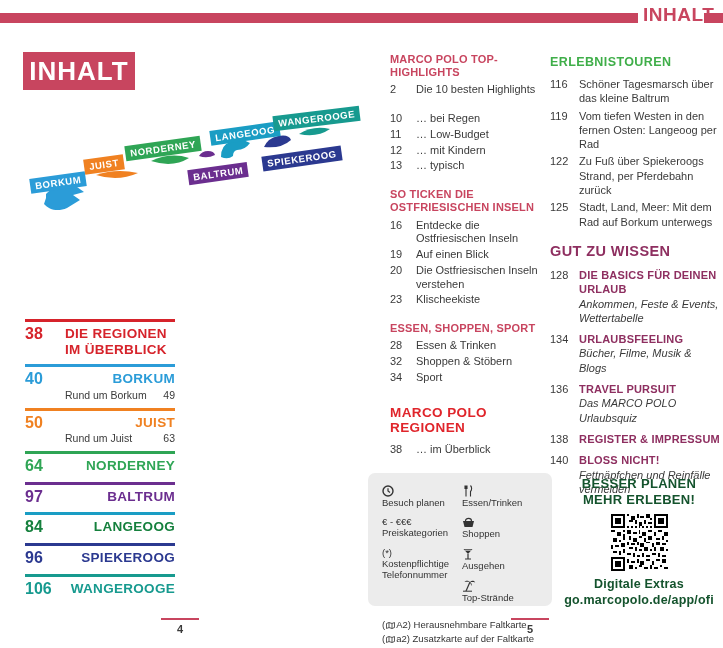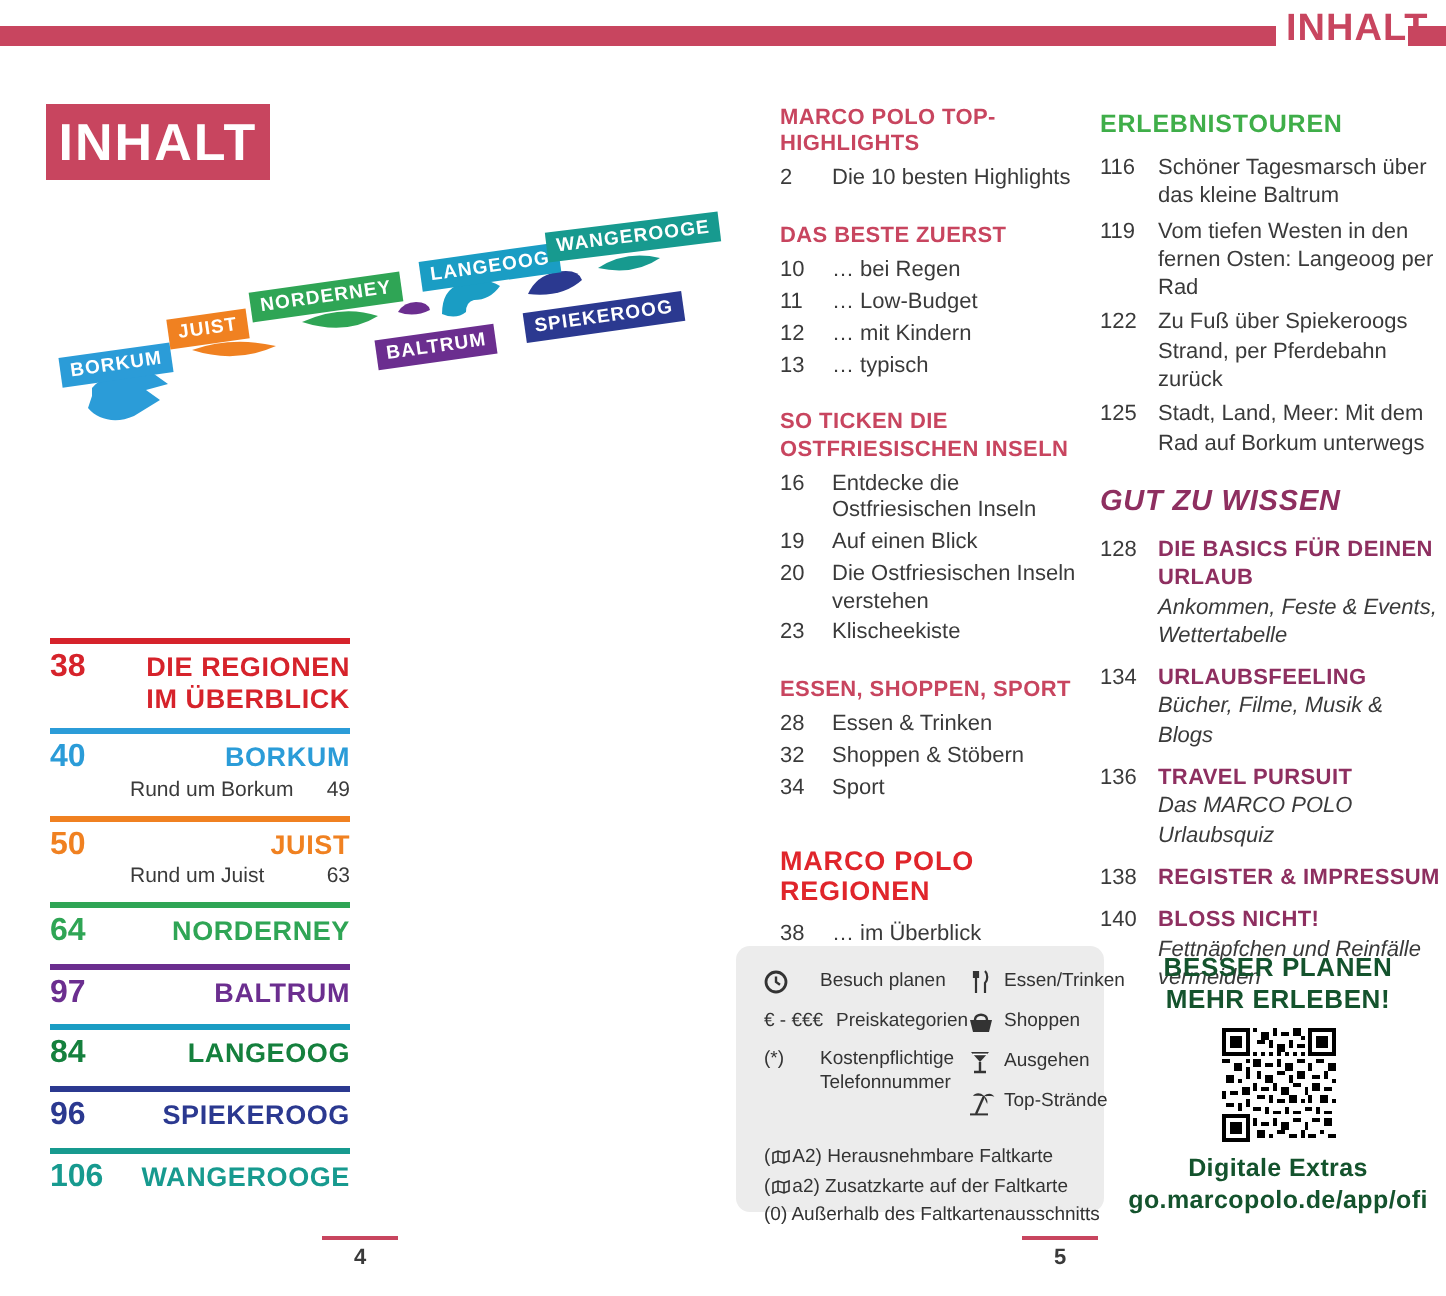--- a/index.html
+++ b/index.html
@@ -28,21 +28,21 @@
   .il-baltrum{left:178px;top:71px;background:#6b2e8f;}
   .il-langeoog{left:200px;top:31px;background:#1a9dc4;}
   .il-spiekeroog{left:252px;top:56px;background:#2b3990;}
   .il-wangerooge{left:263px;top:16px;background:#179a8f;transform:rotate(-7deg);}
   .map svg{position:absolute;left:0;top:0;}
   
   .regions{position:absolute;left:25px;top:319px;width:150px;}
   .reg-row{border-top:3px solid;padding-top:3px;margin-bottom:7px;}
   .reg-main{display:flex;justify-content:space-between;align-items:flex-start;}
   .reg-num{font-size:16px;font-weight:bold;line-height:1.1;}
-  .reg-name{font-size:13.5px;font-weight:bold;text-align:right;line-height:1.15;max-width:110px;
+  .reg-name{font-size:13.5px;font-weight:bold;text-align:left;line-height:1.15;max-width:110px;
     letter-spacing:.3px;padding-top:1px;}
   .reg-sub{display:flex;justify-content:space-between;font-size:10.5px;color:#3a3a3a;margin-top:1px;margin-left:40px;}
   .c-red{border-color:#d6232b;color:#d6232b;}
   .c-borkum{border-color:#2b9cd8;color:#2b9cd8;}
   .c-juist{border-color:#f08121;color:#f08121;}
   .c-norderney{border-color:#2fa555;color:#2fa555;}
   .c-baltrum{border-color:#6b2e8f;color:#6b2e8f;}
   .c-langeoog{border-color:#1a9dc4;color:#15803d;}
   .c-spiekeroog{border-color:#2b3990;color:#2b3990;}
   .c-wangerooge{border-color:#179a8f;color:#179a8f;}
@@ -54,31 +54,31 @@
   .toc-row{display:flex;font-size:11px;line-height:1.25;margin-bottom:2px;}
   .toc-num{flex:none;width:26px;}
   .toc-text{flex:1;}
   .regionen-head{margin:21px 0 8px 0;font-size:13.5px;font-weight:bold;color:#e0252b;letter-spacing:.4px;}
   
   .right-col{position:absolute;left:550px;top:55px;width:170px;}
   .erleb-head{margin:0 0 8px 0;font-size:12.5px;font-weight:bold;color:#3fae49;letter-spacing:.4px;}
   .r-row{display:flex;font-size:11px;line-height:1.3;margin-bottom:3px;}
   .r-num{flex:none;width:29px;}
   .r-text{flex:1;}
-  .gzw-head{margin:14px 0 9px 0;font-size:14.5px;font-weight:bold;color:#8e2f60;letter-spacing:.4px;font-style:italic;}
+  .gzw-head{margin:14px 0 9px 0;font-size:14.5px;font-weight:bold;color:#8e2f60;letter-spacing:.4px;}
   .gzw-row{display:flex;font-size:11px;line-height:1.3;margin-bottom:7px;}
   .gzw-num{flex:none;width:29px;}
   .gzw-label{font-weight:bold;color:#8e2f60;letter-spacing:.2px;}
   .gzw-desc{font-style:italic;color:#3a3a3a;}
   
   .legend{position:absolute;left:368px;top:473px;width:184px;height:133px;background:#ececec;
     border-radius:7px;font-size:9.5px;color:#333;}
   .legend-grid{display:flex;padding:12px 10px 0 14px;}
   .legend-col{flex:1;}
-  .leg-row{display:flex;align-items:flex-start;margin-bottom:8px;}
+  .leg-row{display:flex;align-items:flex-start;margin-bottom:8px;flex-direction:column;}
   .leg-sym{flex:none;width:28px;padding-top:0px;}
   .leg-sym svg{display:block;}
   .leg-label{flex:1;line-height:1.2;}
   .legend-notes{padding:6px 8px 0 14px;line-height:1.55;font-size:9.5px;}
   .note-line{white-space:nowrap;}
   .note-line svg{vertical-align:-1px;margin:0 1px;}
   
   .promo{position:absolute;left:558px;top:476px;width:162px;text-align:center;color:#14532d;}
   .promo-title{font-size:13px;font-weight:bold;line-height:1.2;letter-spacing:.3px;}
   .qr{margin:7px auto 6px auto;width:57px;height:57px;display:block;}
@@ -178,21 +178,20 @@
 
 <div class="mid-col">
   <div class="mid-section">
     <h3 class="mid-head">MARCO POLO TOP-HIGHLIGHTS</h3>
     <div class="toc-row">
       <span class="toc-num">2</span>
       <span class="toc-text">Die 10 besten Highlights</span>
     </div>
   </div>
   <div class="mid-section">
-    <h3 class="mid-head">DAS BESTE ZUERST</h3>
     <div class="toc-row">
       <span class="toc-num">10</span>
       <span class="toc-text">… bei Regen</span>
     </div>
     <div class="toc-row">
       <span class="toc-num">11</span>
       <span class="toc-text">… Low-Budget</span>
     </div>
     <div class="toc-row">
       <span class="toc-num">12</span>

